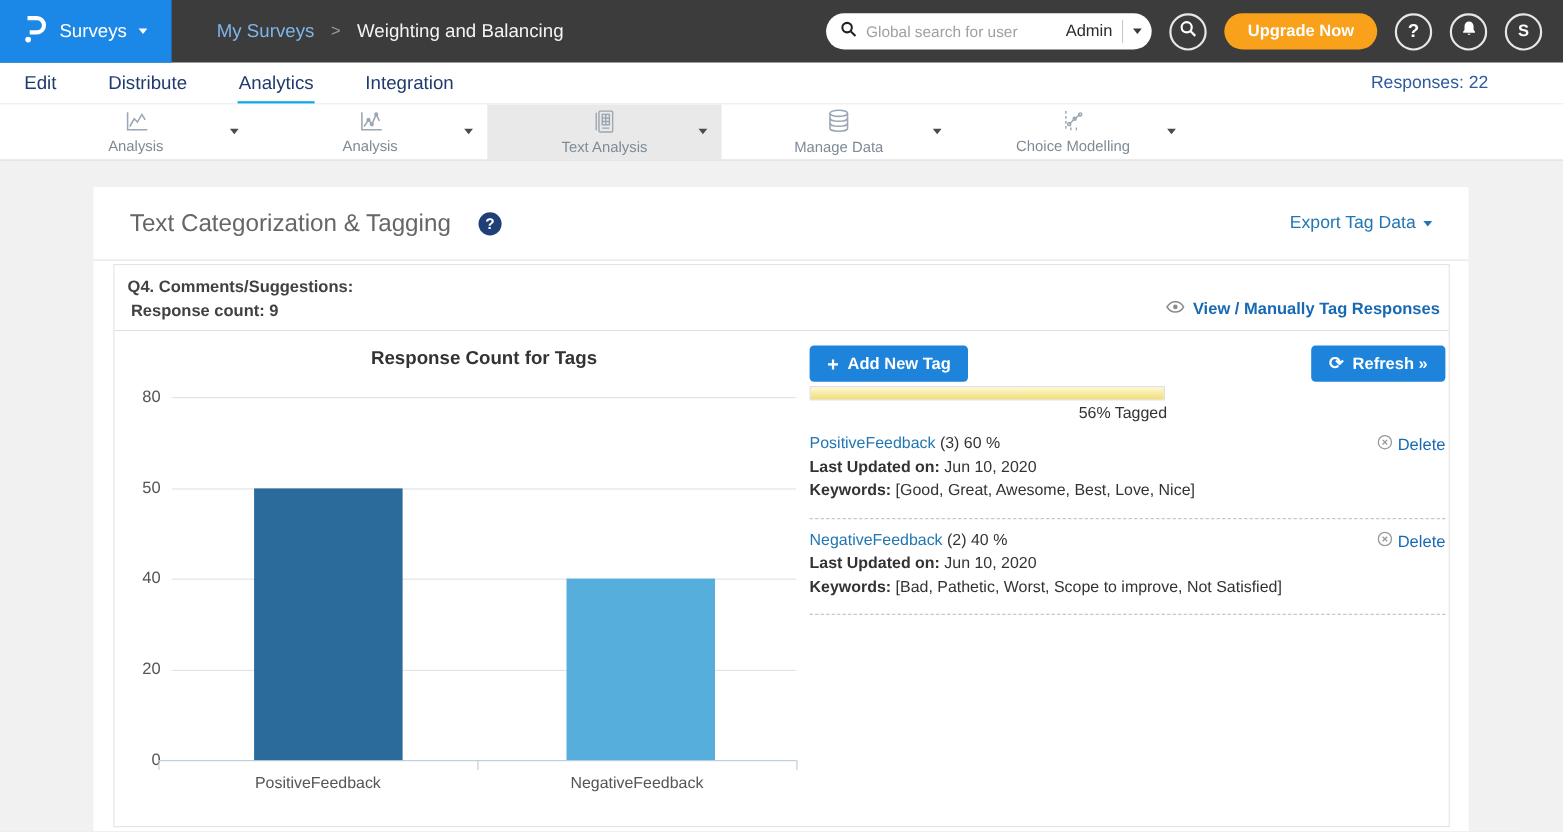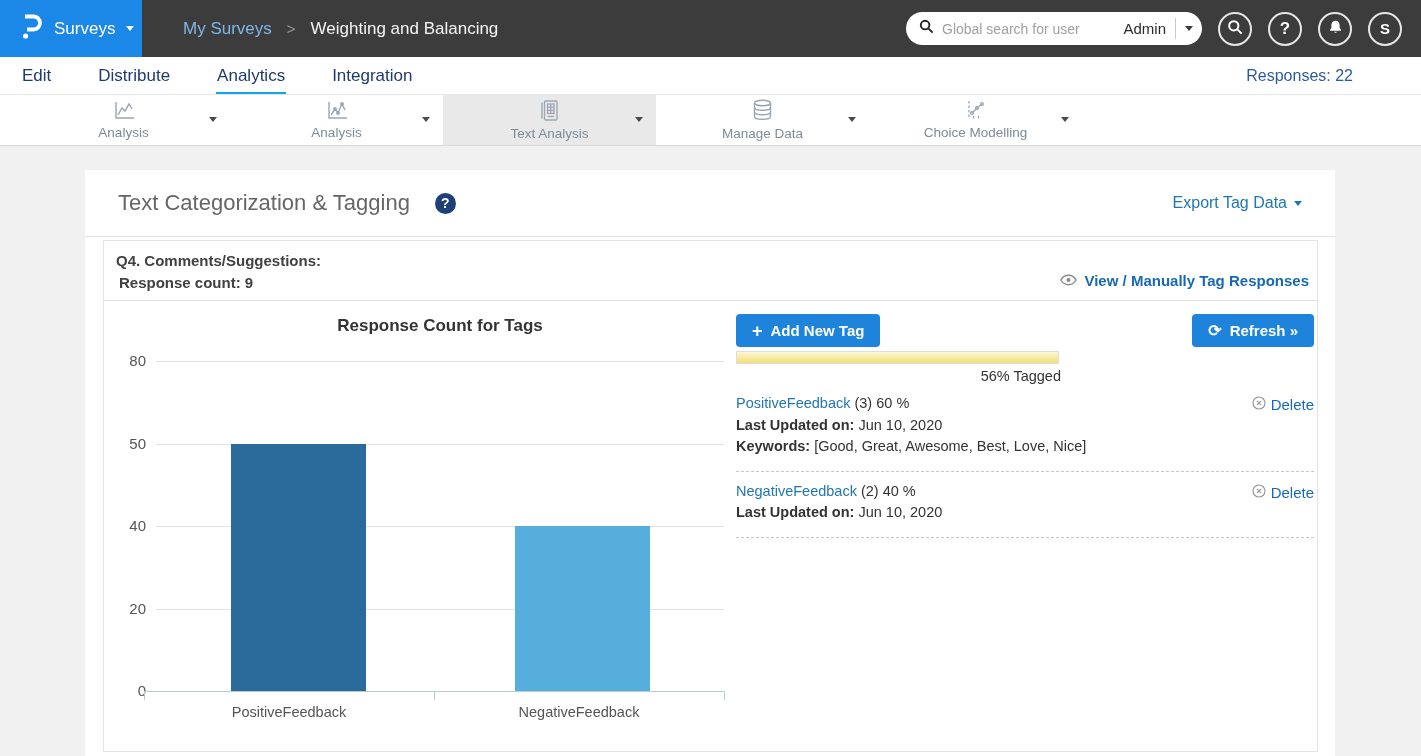--- a/index.html
+++ b/index.html
@@ -2,21 +2,21 @@
 <html><head>
 <meta charset="utf-8">
 <style>
   * { margin:0; padding:0; box-sizing:border-box; }
   html,body { background:#e9e9e9; }
   body { font-family:"Liberation Sans", sans-serif; }
   #app { position:relative; width:1421px; height:756px; background:#f1f1f1; overflow:hidden; }
 
   
   .topbar { height:57px; background:#3c3c3c; display:flex; align-items:center; color:#fff; }
-  .logo-area { width:142px; height:57px; background:#1b87e6; display:flex; align-items:center; gap:11px; padding-left:21px; cursor:pointer; }
+  .logo-area { width:156px; height:57px; background:#1b87e6; display:flex; align-items:center; gap:11px; padding-left:21px; cursor:pointer; }
   .logo-area .product { font-size:17px; color:#fff; }
   .tri { display:inline-block; width:0; height:0; border-left:5px solid transparent; border-right:5px solid transparent; border-top:6px solid currentColor; }
   .tri.sm { border-left-width:4px; border-right-width:4px; border-top-width:5px; }
   .breadcrumb { margin-left:41px; display:flex; align-items:center; gap:15px; font-size:17px; }
   .crumb-link { color:#7fb6e8; cursor:pointer; }
   .crumb-sep { color:#9b9b9b; font-size:15px; }
   .crumb-current { color:#f4f4f4; }
   .top-right { margin-left:auto; display:flex; align-items:center; gap:16px; padding-right:19px; }
   .search-pill { width:296px; height:33px; background:#fff; border-radius:17px; display:flex; align-items:center; padding:0 9px 0 13px; color:#333; }
   .search-pill svg { flex:none; color:#222; }
@@ -121,20 +121,21 @@
 
       <div class="circle-btn">
         <span>
           <svg width="16" height="16" viewBox="0 0 16 16">
               <circle cx="6.8" cy="6.8" r="4.6" fill="none" stroke="currentColor" stroke-width="2"></circle>
               <line x1="10.4" y1="10.4" x2="14.6" y2="14.6" stroke="currentColor" stroke-width="2"></line>
             </svg>
         </span>
       </div>
 
+      <div class="upgrade-btn">Upgrade Now</div>
 
       <div class="circle-btn">
         <span class="qmark">?</span>
       </div>
 
       <div class="circle-btn">
         <span>
           <svg width="15" height="16" viewBox="0 0 16 16" fill="currentColor">
               <path d="M8 1.2c-2.7 0-4.4 2-4.4 4.7v3.2L2.2 11v1h11.6v-1l-1.4-1.9V5.9c0-2.7-1.7-4.7-4.4-4.7z"></path>
               <path d="M6.4 13.1a1.7 1.7 0 0 0 3.2 0z"></path>
@@ -308,20 +309,23 @@
             </span>
           </div>
 
           <div class="tag-block">
             <div>
               <span class="tag-name">NegativeFeedback</span><span> (2) 40 %</span>
             </div>
             <div>
               <span class="tag-bold">Last Updated on:</span><span> Jun 10, 2020</span>
             </div>
+            <div>
+              <span class="tag-bold">Keywords:</span><span> [Bad, Pathetic, Worst, Scope to improve, Not Satisfied]</span>
+            </div>
             <span class="delete-link">
               <span>
                 <svg width="14" height="14" viewBox="0 0 14 14">
                     <circle cx="7" cy="7" r="6" fill="none" stroke="currentColor" stroke-width="1.2"></circle>
                     <path d="M4.9 4.9l4.2 4.2M9.1 4.9L4.9 9.1" stroke="currentColor" stroke-width="1.2"></path>
                   </svg>
               </span>
               <span>Delete</span>
             </span>
           </div>

